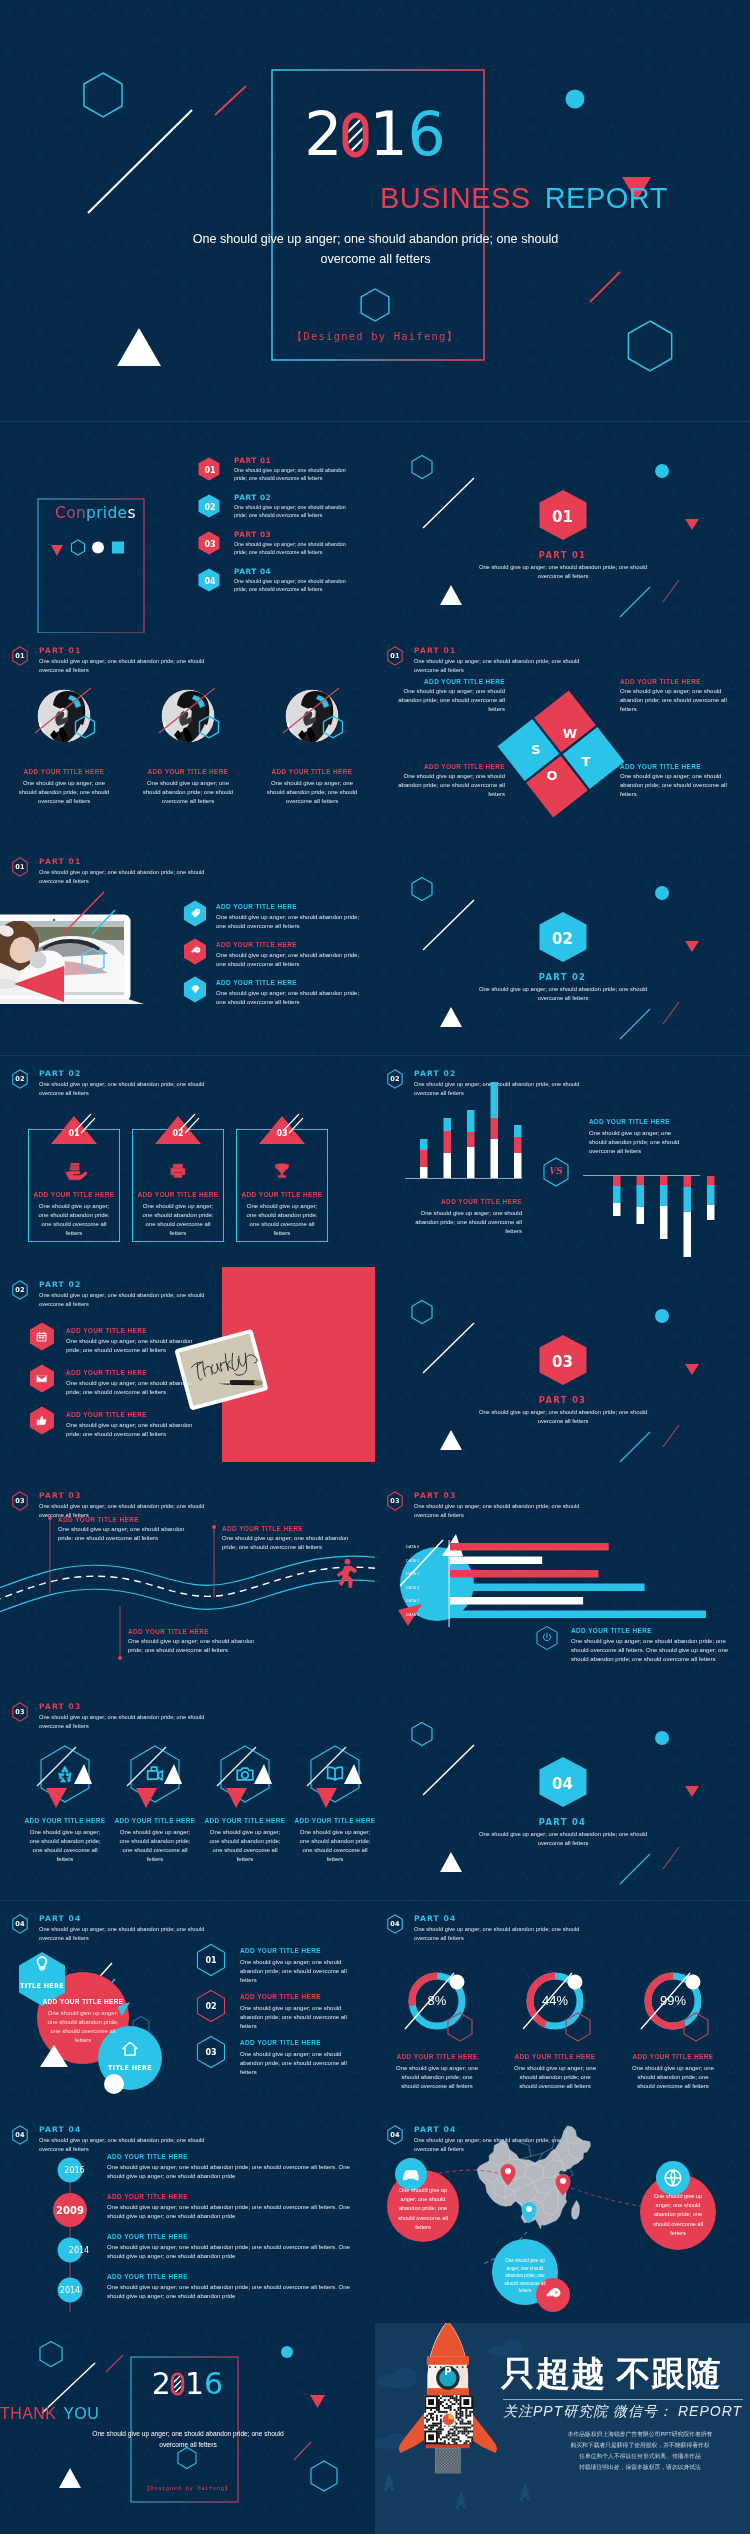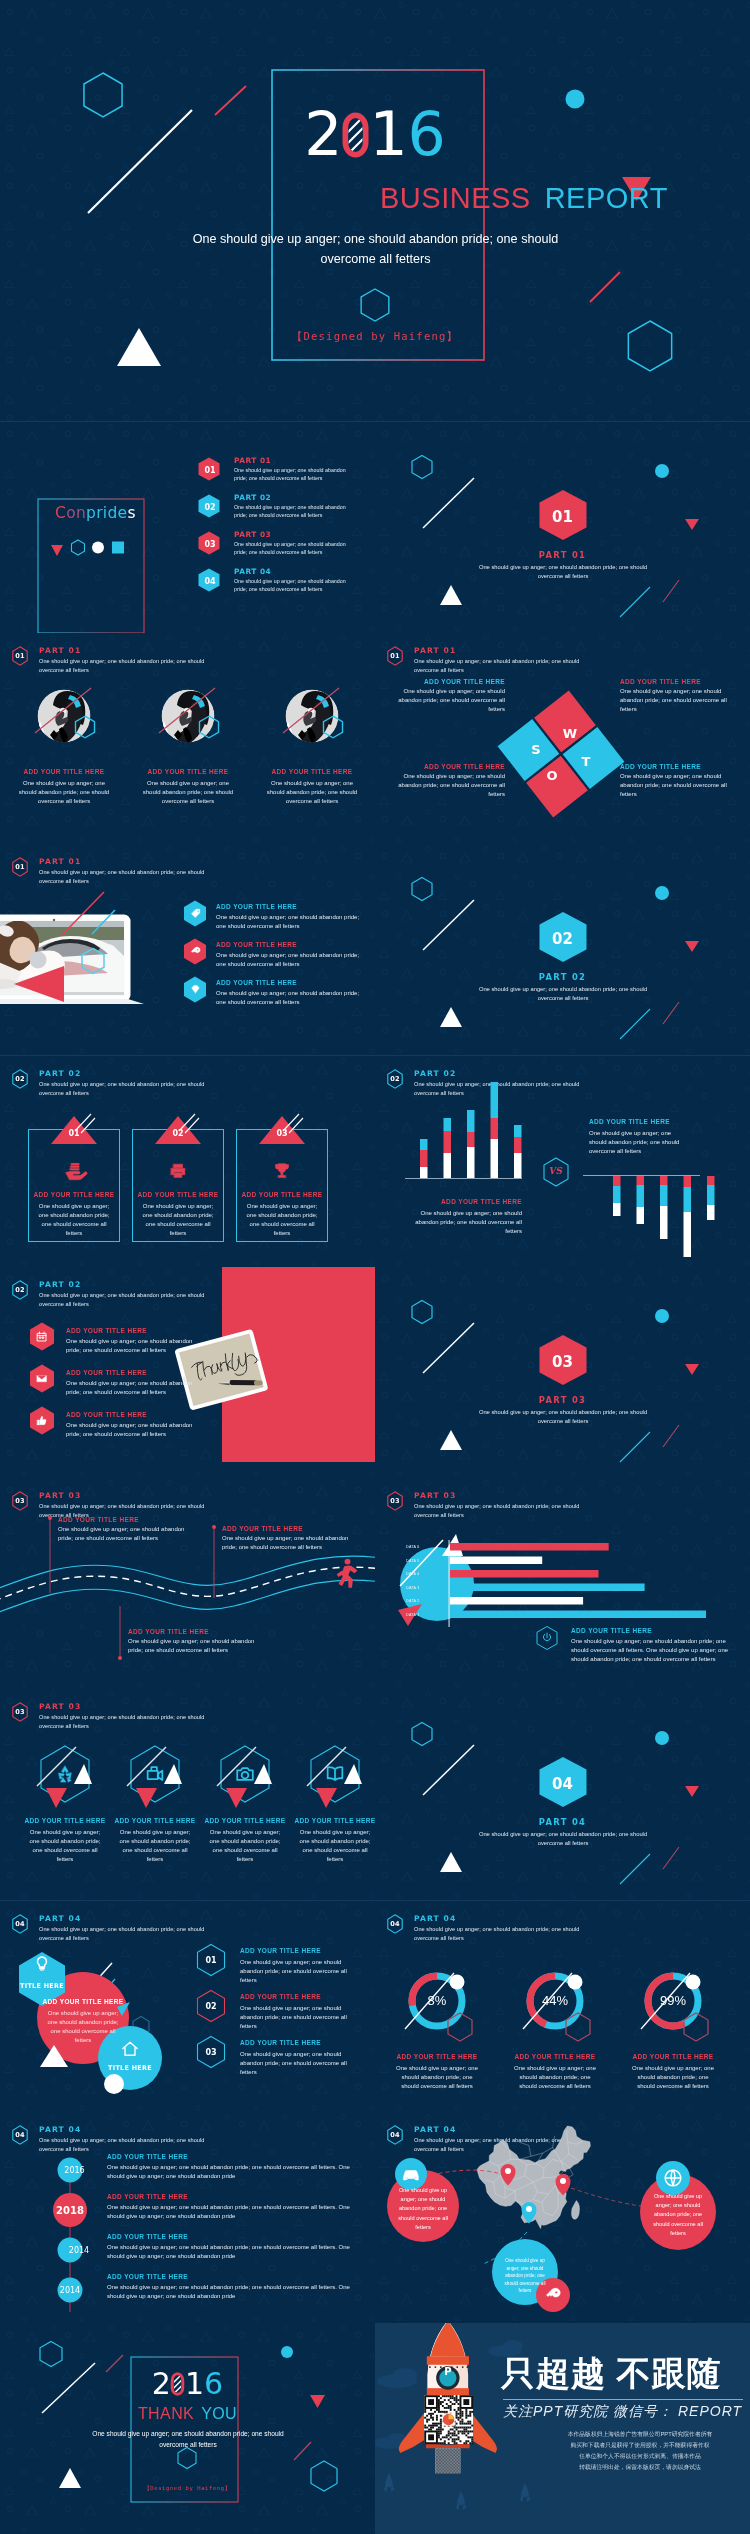--- a/index.html
+++ b/index.html
@@ -80,21 +80,21 @@
   
   .dn{position:absolute;top:42px;width:118px;}
   .dnv{position:absolute;left:0;top:50px;width:118px;text-align:center;color:#fff;font-size:13px;font-family:"Liberation Sans",sans-serif;font-weight:300;}
   
   .mapdesc{position:absolute;text-align:center;color:#ffffff;font-size:5.6px;line-height:1.65;}
   .mapdesc.sm{font-size:4.6px;}
   
   .ty-year{position:absolute;left:0;top:46px;width:375px;font-size:30px;line-height:30px;color:#fff;display:flex;align-items:center;justify-content:center;font-family:"DejaVu Sans",sans-serif;}
   .ty-year .zwrap2{display:inline-block;width:13px;height:24px;margin:0 0.5px;position:relative;top:0px;}
   .ty-year .cy6{color:#2cc3e8;}
-  .ty-title{position:absolute;left:0;top:82px;width:375px;text-align:center;font-size:16px;font-weight:300;letter-spacing:.4px;font-family:"Liberation Sans",sans-serif;}
+  .ty-title{position:absolute;left:0;top:82px;width:375px;font-size:16px;font-weight:300;letter-spacing:.4px;font-family:"Liberation Sans",sans-serif;}
   .ty-title .gap2{display:inline-block;width:7px;}
   .ty-sub{position:absolute;left:88px;top:106px;width:200px;text-align:center;font-size:6.6px;color:#fff;line-height:1.6;}
   .ty-credit{position:absolute;left:0;top:162px;width:375px;text-align:center;font-size:5.5px;color:#e63e52;letter-spacing:.6px;font-family:"DejaVu Sans Mono",monospace;}
   
   .promo-bg{position:absolute;inset:0;background:#123b5e;}
   .qrwrap{position:absolute;left:49px;top:72px;width:49px;height:49px;}
   .promo-logo{position:absolute;left:58px;top:43px;width:30px;text-align:center;color:#fff;font-size:10px;font-weight:bold;font-family:"DejaVu Sans",sans-serif;}
   .promo-h{position:absolute;left:126px;top:28px;width:245px;color:#fff;font-size:34px;font-weight:bold;letter-spacing:1px;}
   .promo-rule{position:absolute;left:128px;top:76px;width:240px;height:1px;background:#ffffff;opacity:.55;}
   .promo-s{position:absolute;left:128px;top:80px;width:242px;color:#e8eef5;font-size:14px;font-style:italic;letter-spacing:1px;}
@@ -1097,21 +1097,21 @@
         <svg width="375" height="211" style="position:absolute;left:0;top:0">
           <line x1="70" y1="50" x2="70" y2="200" stroke="#b4384c" stroke-width="1.1"></line>
           <circle cx="70" cy="58" r="12.5" fill="#2cc3e8"></circle>
           <circle cx="70" cy="98" r="17" fill="#e63e52"></circle>
           <circle cx="70" cy="138" r="12.5" fill="#2cc3e8"></circle>
           <circle cx="70" cy="178" r="12.5" fill="#2cc3e8"></circle>
         </svg>
         <div style="position:absolute;left:57.5px;top:45.5px;width:34px;height:25px;display:flex;align-items:center;justify-content:center;color:#fff;font-size:8px;font-weight:normal;font-family:'DejaVu Sans',sans-serif">2016</div>
         <div class="addt" style="position:absolute;left:107px;top:41px;color:#2cc3e8">ADD YOUR TITLE HERE</div>
         <div class="dsc" style="position:absolute;left:107px;top:51px;width:250px">One should give up anger; one should abandon pride; one should overcome all fetters. One should give up anger; one should abandon pride</div>
-        <div style="position:absolute;left:53px;top:81px;width:34px;height:34px;display:flex;align-items:center;justify-content:center;color:#fff;font-size:10px;font-weight:bold;font-family:'DejaVu Sans',sans-serif">2018</div>
+        <div style="position:absolute;left:53px;top:81px;width:34px;height:34px;display:flex;align-items:center;justify-content:center;color:#fff;font-size:10px;font-weight:bold;font-family:'DejaVu Sans',sans-serif">2009</div>
         <div class="addt" style="position:absolute;left:107px;top:81px;color:#e63e52">ADD YOUR TITLE HERE</div>
         <div class="dsc" style="position:absolute;left:107px;top:91px;width:250px">One should give up anger; one should abandon pride; one should overcome all fetters. One should give up anger; one should abandon pride</div>
         <div style="position:absolute;left:57.5px;top:125.5px;width:43px;height:25px;display:flex;align-items:center;justify-content:center;color:#fff;font-size:8px;font-weight:normal;font-family:'DejaVu Sans',sans-serif">2014</div>
         <div class="addt" style="position:absolute;left:107px;top:121px;color:#2cc3e8">ADD YOUR TITLE HERE</div>
         <div class="dsc" style="position:absolute;left:107px;top:131px;width:250px">One should give up anger; one should abandon pride; one should overcome all fetters. One should give up anger; one should abandon pride</div>
         <div style="position:absolute;left:57.5px;top:165.5px;width:25px;height:25px;display:flex;align-items:center;justify-content:center;color:#fff;font-size:8px;font-weight:normal;font-family:'DejaVu Sans',sans-serif">2014</div>
         <div class="addt" style="position:absolute;left:107px;top:161px;color:#2cc3e8">ADD YOUR TITLE HERE</div>
         <div class="dsc" style="position:absolute;left:107px;top:171px;width:250px">One should give up anger; one should abandon pride; one should overcome all fetters. One should give up anger; one should abandon pride</div>
       </div>
 </div>

